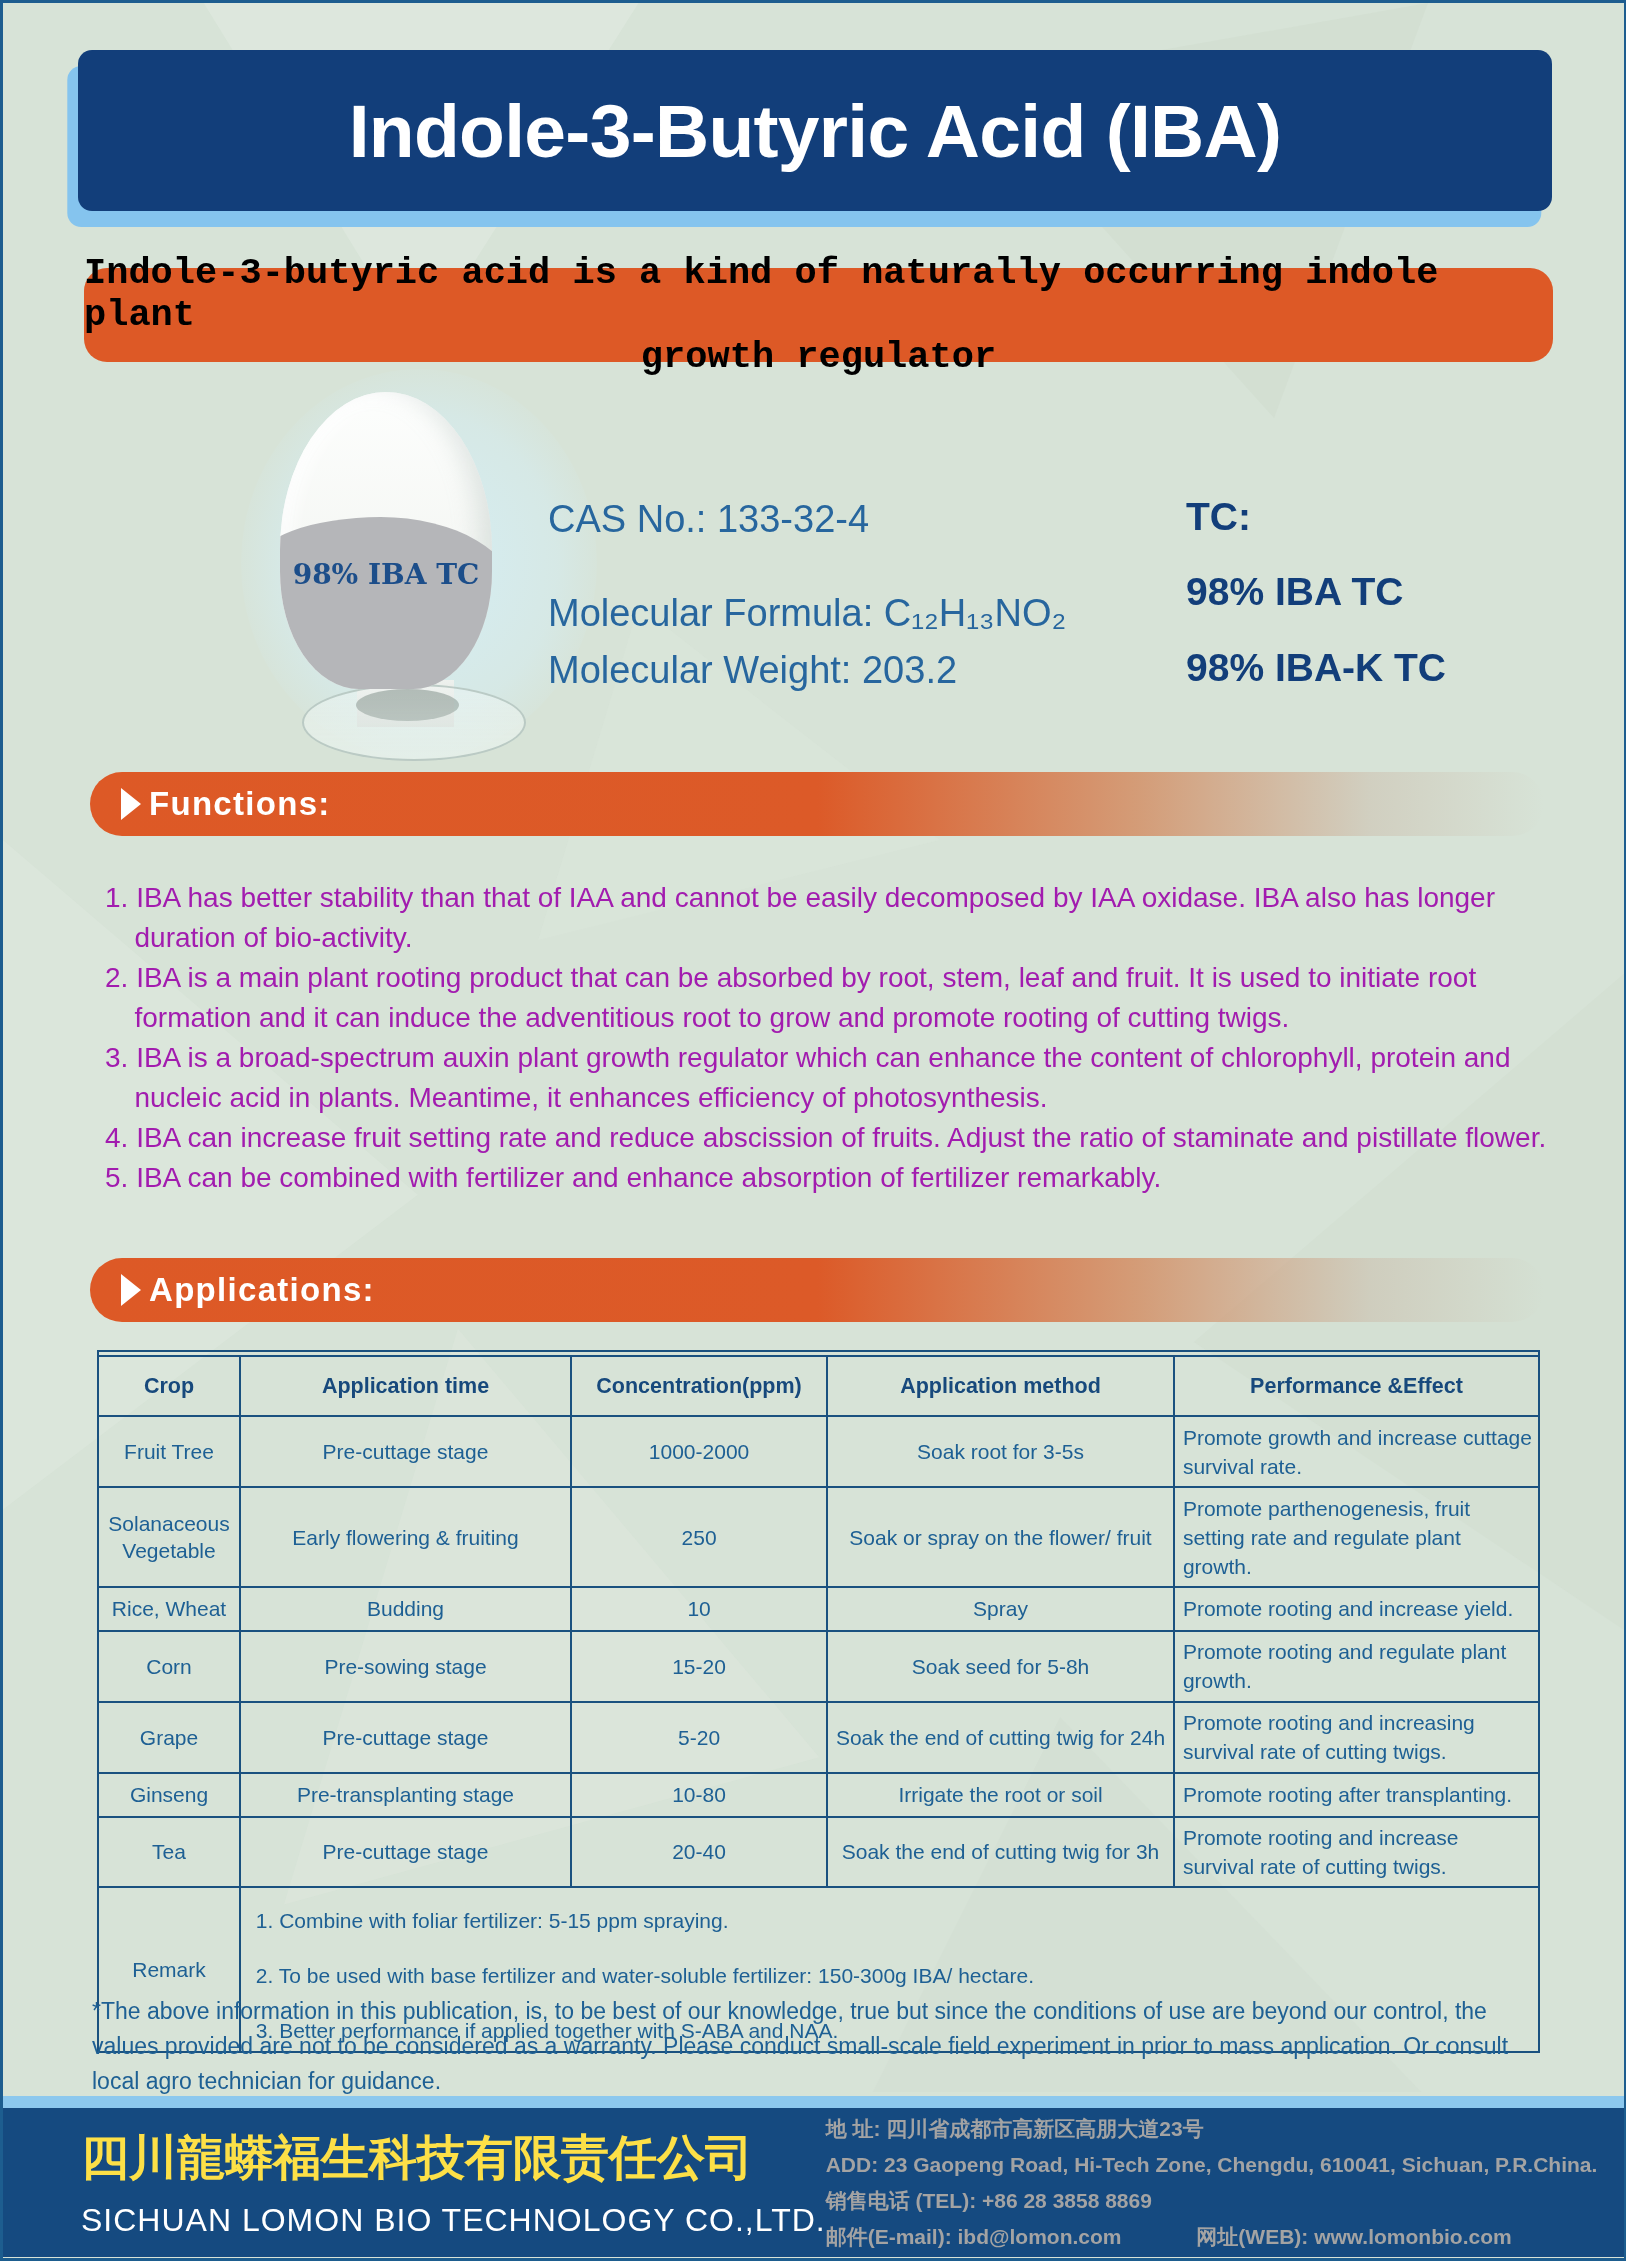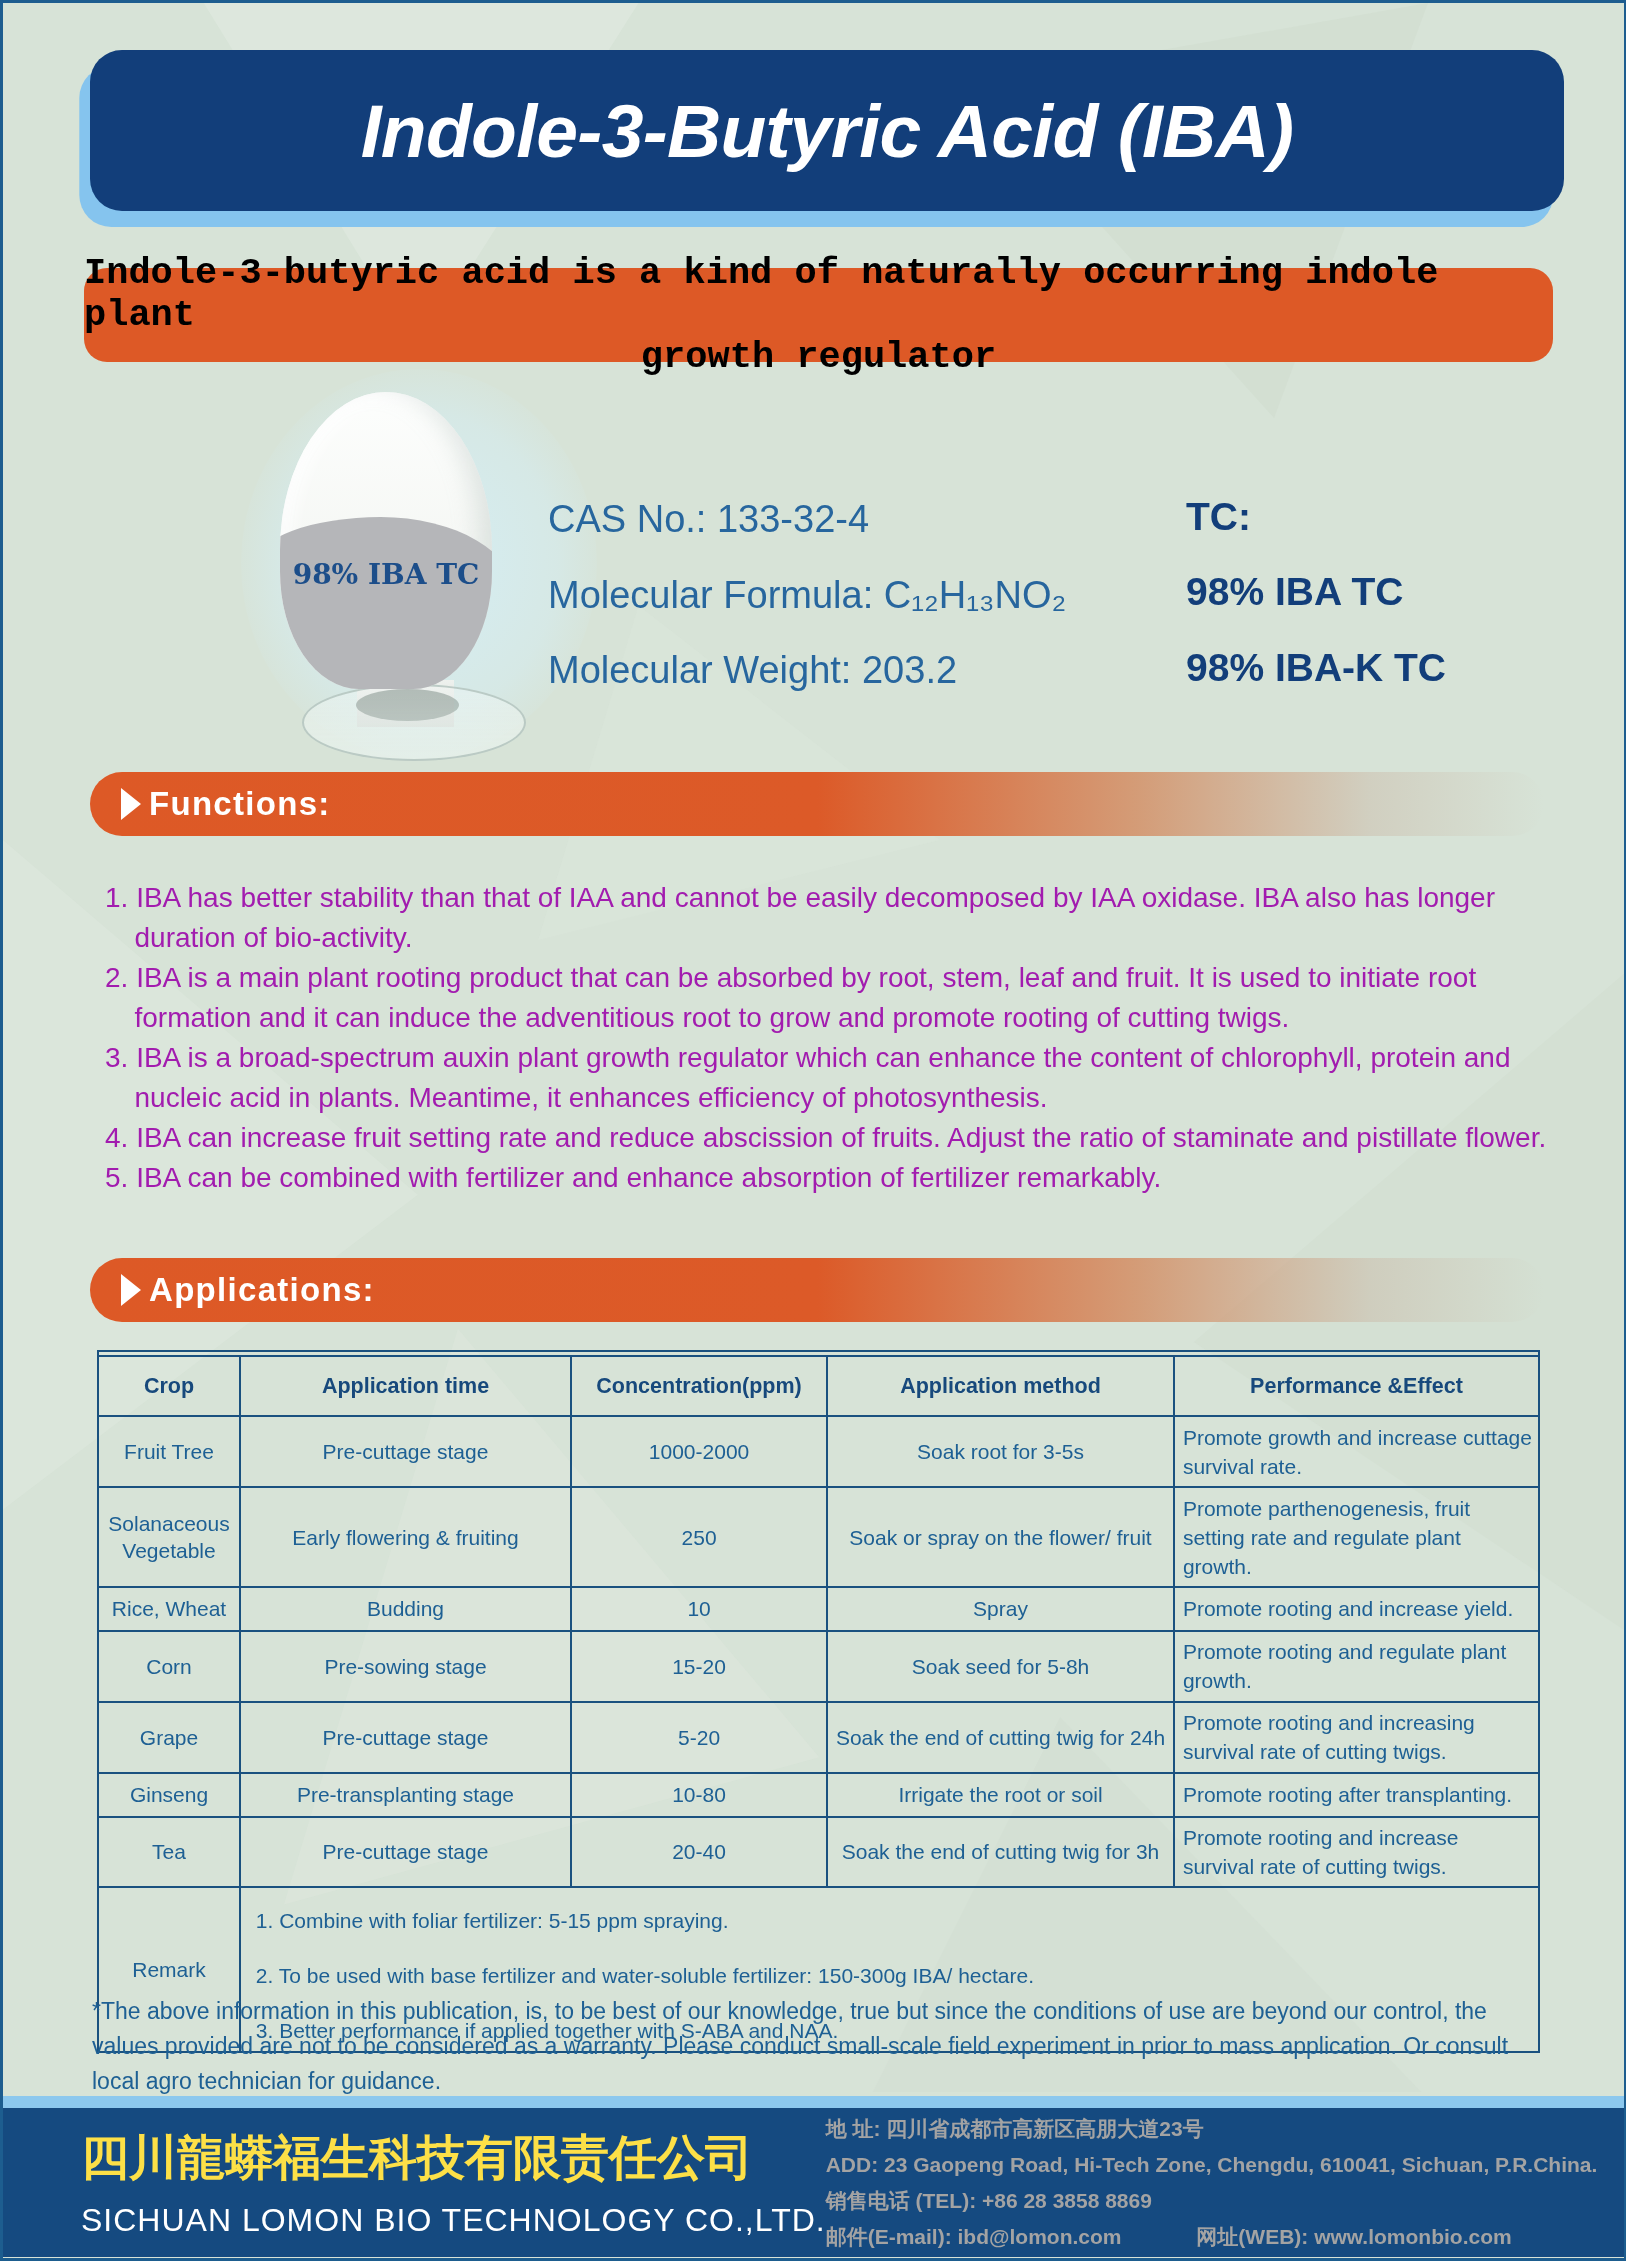--- a/index.html
+++ b/index.html
@@ -5,23 +5,23 @@
   html,body{margin:0;padding:0;background:#b9c7bd;}
   .page{
     position:relative;width:1627px;height:2261px;box-sizing:border-box;
     background:#d7e3d7;border:3.4px solid #1d5d8f;overflow:hidden;
     font-family:"Liberation Sans","DejaVu Sans",sans-serif;
   }
   .bg-pattern{position:absolute;left:0;top:0;width:100%;height:100%;pointer-events:none;}
 
   
   .title-banner{
-    position:absolute;left:87px;top:47px;width:1474px;height:161px;
-    background:#123e7a;border-radius:32px;box-shadow:-10.7px 16px 0 #85c4ee;
-    display:flex;align-items:center;justify-content:center;z-index:4;font-style:italic;
+    position:absolute;left:75px;top:47px;width:1474px;height:161px;
+    background:#123e7a;border-radius:14px;box-shadow:-10.7px 16px 0 #85c4ee;
+    display:flex;align-items:center;justify-content:center;z-index:4;
   }
   .title-banner .title-text{font-size:75px;font-weight:bold;color:#ffffff;letter-spacing:-0.7px;}
 
   
   .subtitle-banner{
     position:absolute;left:81px;top:265px;width:1469px;height:94px;
     background:#dd5926;border-radius:23px;z-index:4;
     display:flex;flex-direction:column;align-items:center;justify-content:center;
   }
   .subtitle-banner span{font-size:37px;font-weight:bold;color:#000000;line-height:42px;font-family:Liberation Mono, monospace;}
@@ -40,21 +40,21 @@
     border-radius:106px 106px 79px 79px / 158px 158px 117px 117px;
     background:linear-gradient(180deg,#fdfefd 0%,#f5f7f4 55%,#edf0ed 100%);
     box-shadow:inset -13.4px -8px 23px rgba(175,188,182,0.35), inset 9.4px 6.7px 16px rgba(255,255,255,0.9);}
   .flask-powder{position:absolute;left:-12%;top:42%;width:124%;height:62%;background:#b5b6b9;
     border-radius:48% 52% 0 0 / 26% 44% 0 0;}
   .flask-label{position:absolute;left:0;top:56%;width:100%;text-align:center;
     font-family:"DejaVu Serif","Liberation Serif",serif;font-weight:bold;font-size:28px;color:#1c4e8a;}
 
   
   .info-line{position:absolute;left:545px;font-size:38px;color:#27669e;z-index:4;white-space:nowrap;}
-  .info-cas{top:495px;} .info-formula{top:571px;} .info-weight{top:646px;}
+  .info-cas{top:495px;} .info-formula{top:589px;} .info-weight{top:646px;}
   .tc-line{position:absolute;left:1183px;font-size:39px;font-weight:bold;color:#123e7a;z-index:4;white-space:nowrap;}
   .tc-heading{top:492px;} .tc-item1{top:567px;} .tc-item2{top:643px;}
 
   
   .section-bar{
     position:absolute;left:87px;width:1454px;height:64px;border-radius:32px;z-index:4;
     display:flex;align-items:center;padding-left:31px;box-sizing:border-box;
     background:linear-gradient(90deg,#dd5926 0%,#dc5a28 50%,rgba(211,138,95,0.8) 72%,rgba(198,170,150,0.35) 88%,rgba(198,170,150,0) 100%);
   }
   .functions-bar{top:769px;} .applications-bar{top:1255px;}

